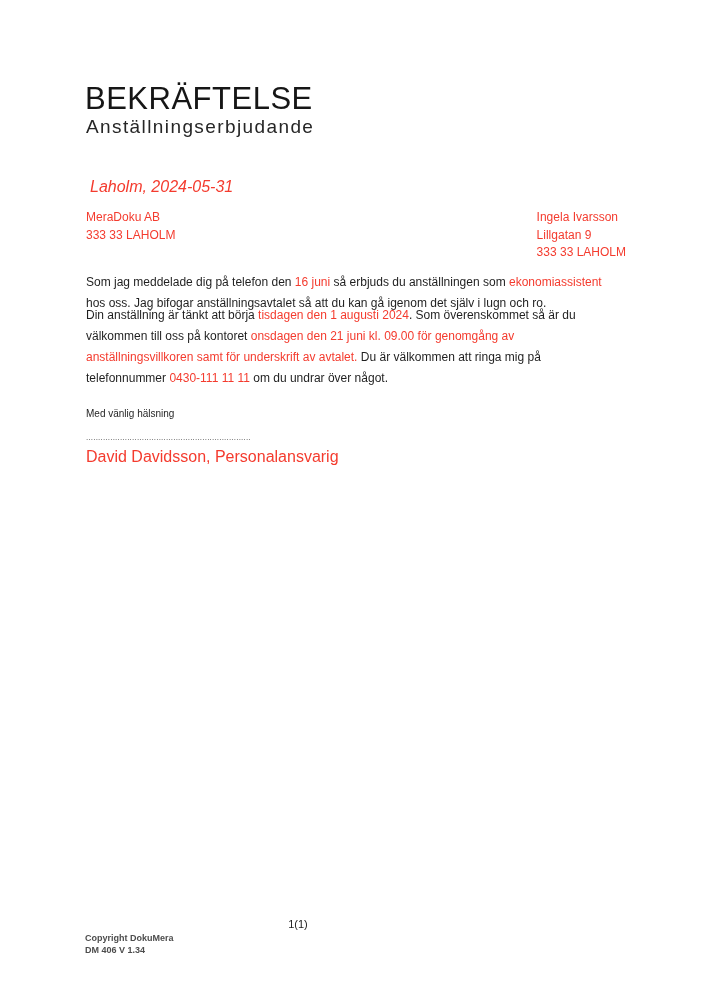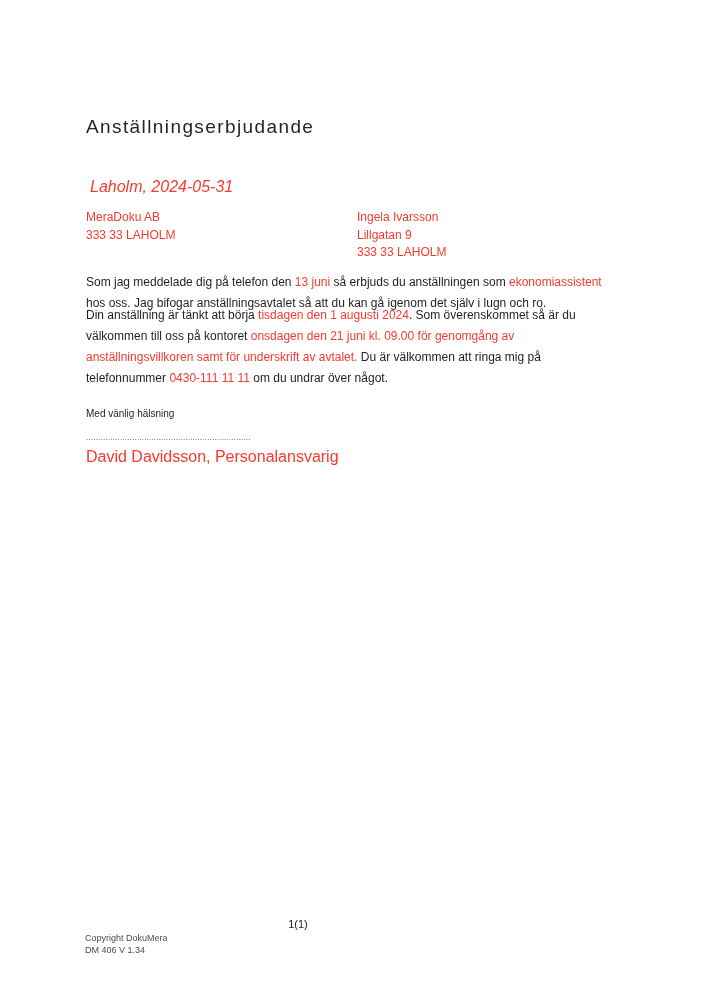--- a/index.html
+++ b/index.html
@@ -45,20 +45,21 @@
     font-size: 16px;
     line-height: 15px;
     font-style: italic;
   }
   .addresses {
     position: absolute;
     left: 86px;
     top: 209px;
     width: 540px;
     display: flex;
+    justify-content: space-between;
   }
   .addr {
     font-size: 12px;
     line-height: 17.5px;
     white-space: nowrap;
   }
   .addr.sender { width: 270px; }
   .addr.recipient { margin-left: 1px; }
 
   .body-par {
@@ -106,44 +107,46 @@
     color: #222222;
     line-height: 14px;
   }
   .footer-info {
     position: absolute;
     left: 85px;
     top: 932px;
     font-size: 9px;
     line-height: 12px;
     color: #4d4d4d;
+    font-weight: bold;
   }
 </style>
 </head>
 <body>
 
 <div class="page">
 
+  <h1 class="doc-title">BEKRÄFTELSE</h1>
   <div class="doc-subtitle">Anställningserbjudande</div>
 
   <div class="dateline red">Laholm, 2024-05-31</div>
 
   <div class="addresses">
     <div class="addr sender red">
       <div>MeraDoku AB</div>
       <div>333 33 LAHOLM</div>
     </div>
     <div class="addr recipient red">
       <div>Ingela Ivarsson</div>
       <div>Lillgatan 9</div>
       <div>333 33 LAHOLM</div>
     </div>
   </div>
 
-  <p class="body-par par-1"><span>Som jag meddelade dig på telefon den </span><span class="red">13 juni</span><span> så erbjuds du anställningen som </span><span class="red">ekonomiassistent</span><span> hos oss. Jag bifogar anställningsavtalet så att du kan gå igenom det själv i lugn och ro.</span></p>
+  <p class="body-par par-1"><span>Som jag meddelade dig på telefon den </span><span class="red">16 juni</span><span> så erbjuds du anställningen som </span><span class="red">ekonomiassistent</span><span> hos oss. Jag bifogar anställningsavtalet så att du kan gå igenom det själv i lugn och ro.</span></p>
 
   <p class="body-par par-2"><span>Din anställning är tänkt att börja </span><span class="red">tisdagen den 1 augusti 2024</span><span>. Som överenskommet så är du välkommen till oss på kontoret </span><span class="red">onsdagen den 21 juni kl. 09.00 för genomgång av anställningsvillkoren samt för underskrift av avtalet.</span><span> Du är välkommen att ringa mig på telefonnummer </span><span class="red">0430-111 11 11</span><span> om du undrar över något.</span></p>
 
   <div class="salutation">Med vänlig hälsning</div>
 
   <div class="signature-line">....................................................................</div>
 
   <div class="signatory red">David Davidsson, Personalansvarig</div>
 
   <div class="page-number">1(1)</div>

